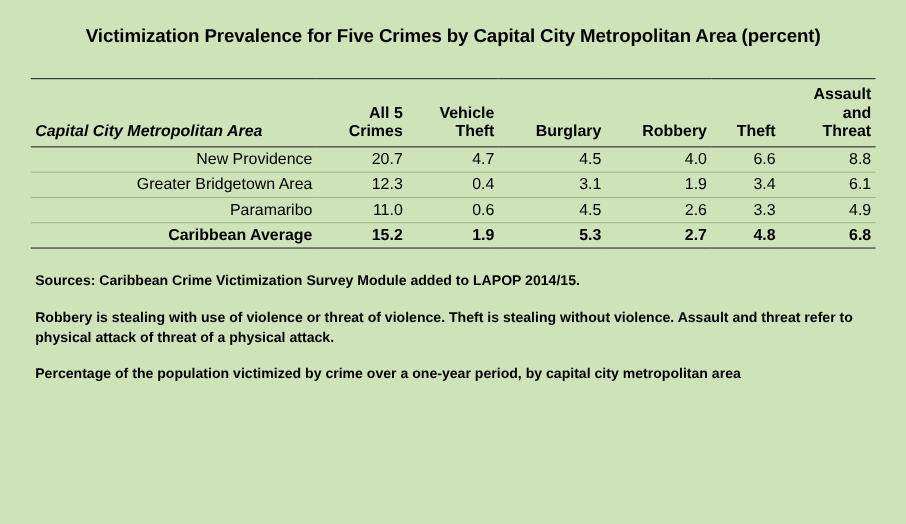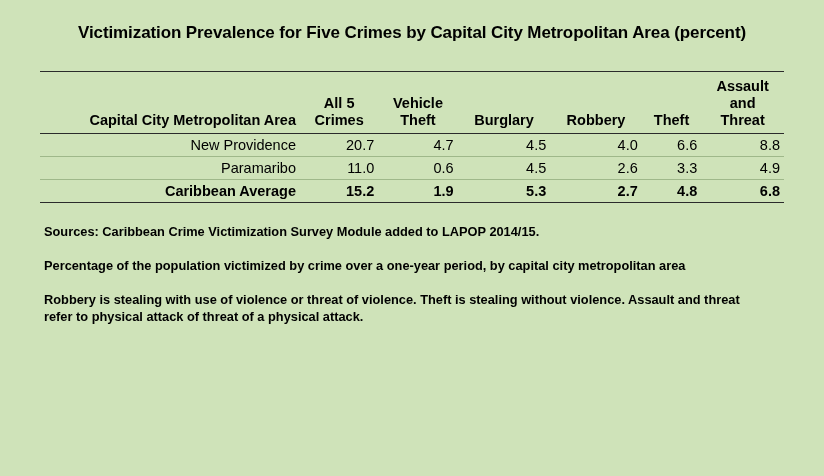--- a/index.html
+++ b/index.html
@@ -12,21 +12,21 @@
     background: #cfe3b9;
     font-family: "Liberation Sans", sans-serif;
     color: #000000;
     overflow: hidden;
   }
   .page {
     position: relative;
     width: 824px;
     height: 476px;
     box-sizing: border-box;
-    padding: 0 40px;
+    padding: 0 28px;
   }
   .title {
     text-align: center;
     font-size: 17px;
     font-weight: bold;
     line-height: 1.35;
     padding: 22px 38px 0 38px;
     letter-spacing: -0.1px;
   }
   .table-wrap {
@@ -44,26 +44,27 @@
     white-space: pre-line;
     line-height: 1.18;
   }
   thead tr.head-row th {
     border-top: 1.5px solid #2b2b2b;
     border-bottom: 1.5px solid #2b2b2b;
     padding-top: 6px;
     padding-bottom: 4px;
   }
   th.corner {
-    text-align: right;
+    text-align: left;
     padding-left: 4px;
     width: 252px;
+    font-style: italic;
   }
   th.numhead {
-    text-align: center;
+    text-align: right;
     margin-top: 20px;
   }
   table.data tbody td {
     padding: 3px 4px;
     font-size: 14.5px;
     border-bottom: 0.8px solid #9fb88a;
   }
   td.label {
     text-align: right;
     padding-left: 4px;
@@ -118,20 +119,29 @@
         <tr>
           <td class="label">New Providence</td>
           <td class="num">20.7</td>
           <td class="num">4.7</td>
           <td class="num">4.5</td>
           <td class="num">4.0</td>
           <td class="num">6.6</td>
           <td class="num">8.8</td>
         </tr>
         <tr>
+          <td class="label">Greater Bridgetown Area</td>
+          <td class="num">12.3</td>
+          <td class="num">0.4</td>
+          <td class="num">3.1</td>
+          <td class="num">1.9</td>
+          <td class="num">3.4</td>
+          <td class="num">6.1</td>
+        </tr>
+        <tr>
           <td class="label">Paramaribo</td>
           <td class="num">11.0</td>
           <td class="num">0.6</td>
           <td class="num">4.5</td>
           <td class="num">2.6</td>
           <td class="num">3.3</td>
           <td class="num">4.9</td>
         </tr>
         <tr class="total">
           <td class="label">Caribbean Average</td>
@@ -141,17 +151,17 @@
           <td class="num">2.7</td>
           <td class="num">4.8</td>
           <td class="num">6.8</td>
         </tr>
       </tbody>
     </table>
   </div>
 
   <div class="notes">
     <div class="note">Sources: Caribbean Crime Victimization Survey Module added to LAPOP 2014/15.</div>
+    <div class="note">Robbery is stealing with use of violence or threat of violence. Theft is stealing without violence. Assault and threat refer to physical attack of threat of a physical attack.</div>
     <div class="note">Percentage of the population victimized by crime over a one-year period, by capital city metropolitan area</div>
-    <div class="note">Robbery is stealing with use of violence or threat of violence. Theft is stealing without violence. Assault and threat refer to physical attack of threat of a physical attack.</div>
   </div>
 
 </div>
 
 </body></html>

